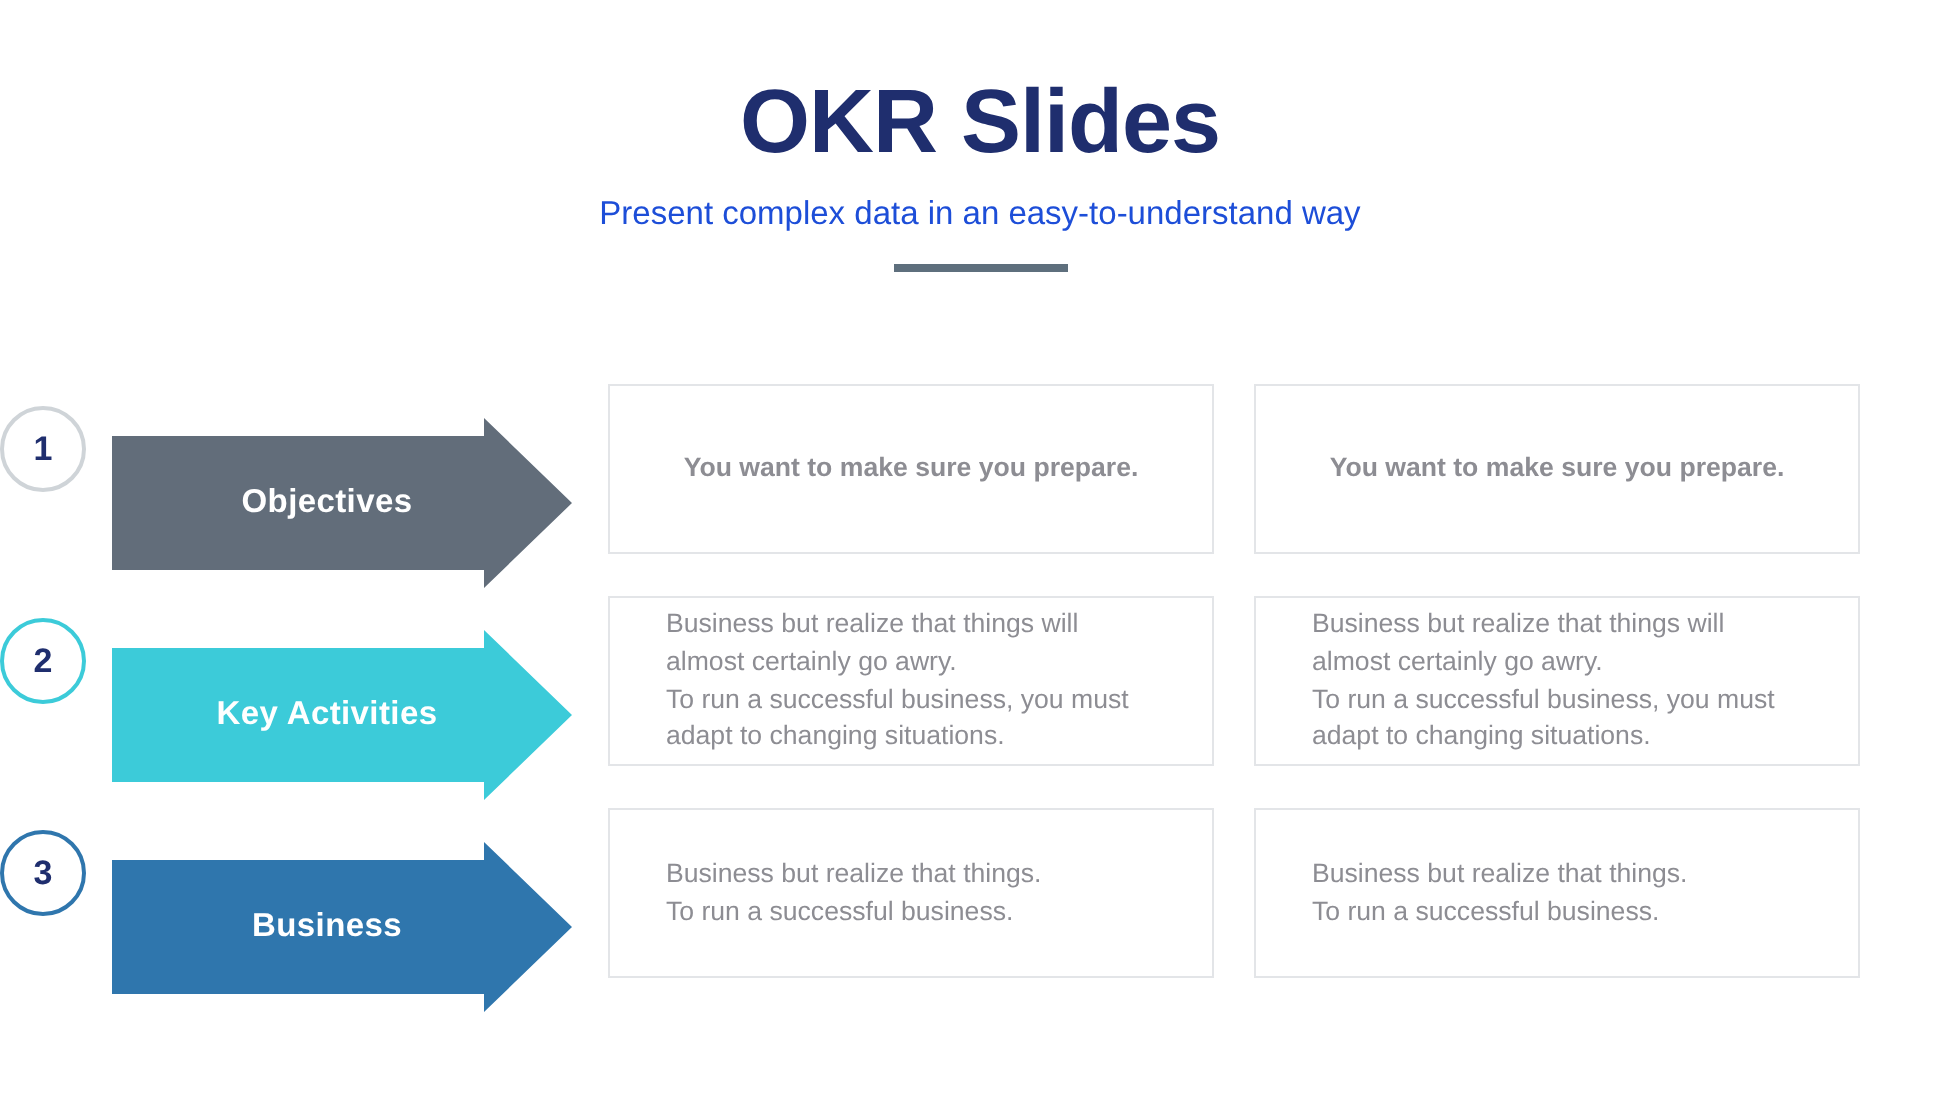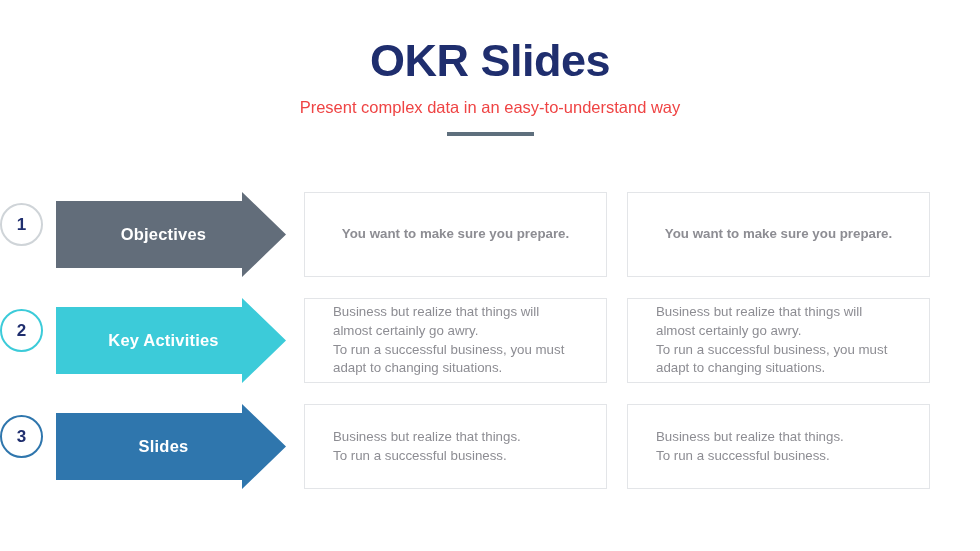--- a/index.html
+++ b/index.html
@@ -61,21 +61,21 @@
     position: relative;
     height: 85px;
     margin-bottom: 21px;
   }
   .row:last-child { margin-bottom: 0; }
 
   
   .arrow-wrap {
     position: absolute;
     left: 56px;
-    top: 0;
+    top: 17px;
     width: 230px;
     height: 85px;
   }
   .arrow-svg {
     position: absolute;
     left: 0;
     top: 0;
     width: 230px;
     height: 85px;
     display: block;
@@ -139,21 +139,21 @@
   }
   .box.centered .box-text { text-align: center; font-weight: bold; }
 </style>
 </head>
 <body>
 
 <div class="slide">
 
   <div class="header">
     <h1 class="slide-title" style="color: rgb(31, 46, 110);">OKR Slides</h1>
-    <p class="slide-subtitle" style="color: #ef4444;">Present complex data in an easy-to-understand way</p>
+    <p class="slide-subtitle" style="color: #1d4ed8;">Present complex data in an easy-to-understand way</p>
     <div class="title-divider" style="background: rgb(94, 111, 125);"></div>
   </div>
 
   <div class="rows">
 
     <div class="row">
       <div class="arrow-wrap">
         <svg class="arrow-svg" viewBox="0 0 230 85" preserveAspectRatio="none">
           <polygon points="0,9 186,9 186,0 230,42.5 186,85 186,76 0,76" fill="#626d7a"></polygon>
         </svg>
@@ -192,21 +192,21 @@
 To run a successful business, you must
 adapt to changing situations.</div>
       </div>
     </div>
 
     <div class="row">
       <div class="arrow-wrap">
         <svg class="arrow-svg" viewBox="0 0 230 85" preserveAspectRatio="none">
           <polygon points="0,9 186,9 186,0 230,42.5 186,85 186,76 0,76" fill="#2f76ad"></polygon>
         </svg>
-        <div class="arrow-label">Slides</div>
+        <div class="arrow-label">Business</div>
       </div>
       <div class="step-circle" style="border-color: rgb(47, 118, 173);">
         <span style="color: rgb(31, 46, 110);">3</span>
       </div>
       <div class="box col-left" style="border-color: rgb(227, 229, 232);">
         <div class="box-text" style="color: rgb(141, 141, 147);">Business but realize that things.
 To run a successful business.</div>
       </div>
       <div class="box col-right" style="border-color: rgb(227, 229, 232);">
         <div class="box-text" style="color: rgb(141, 141, 147);">Business but realize that things.

